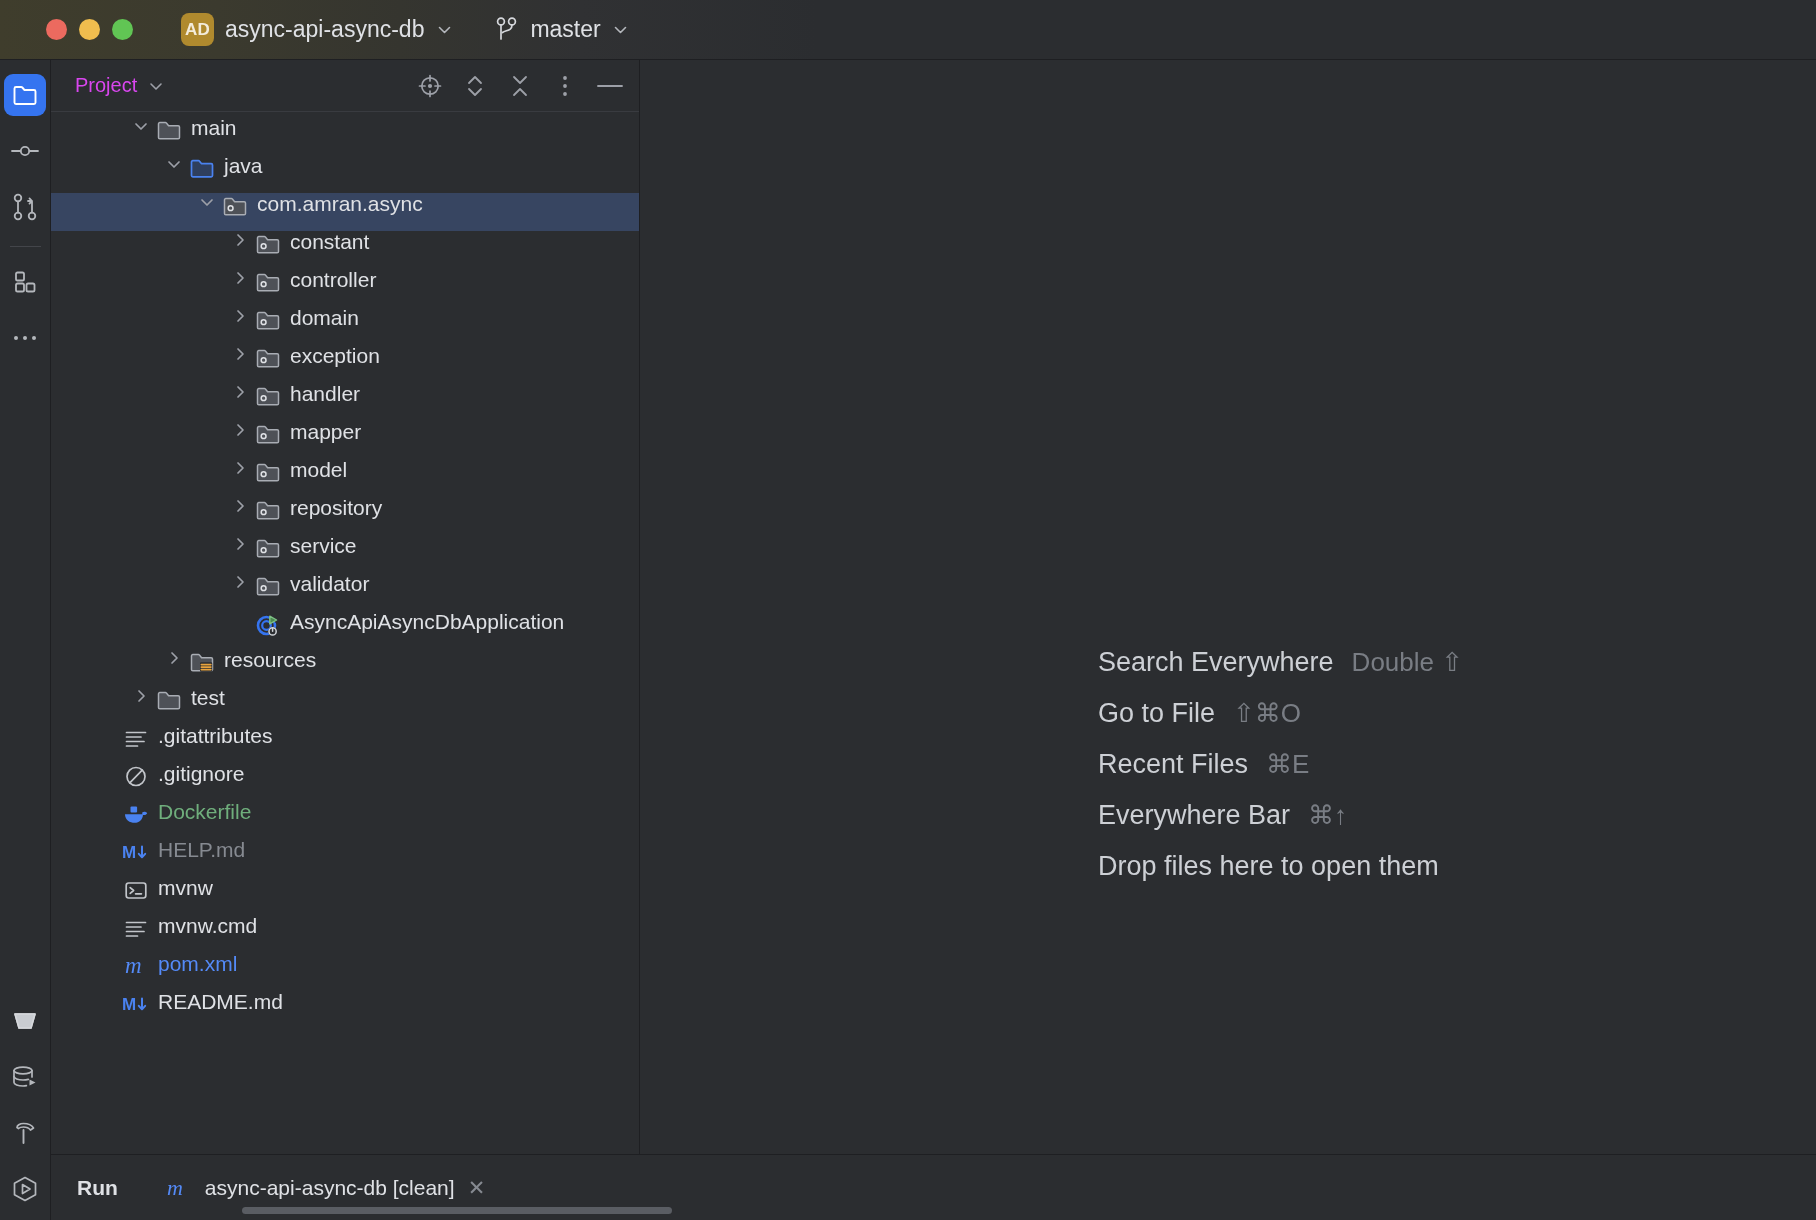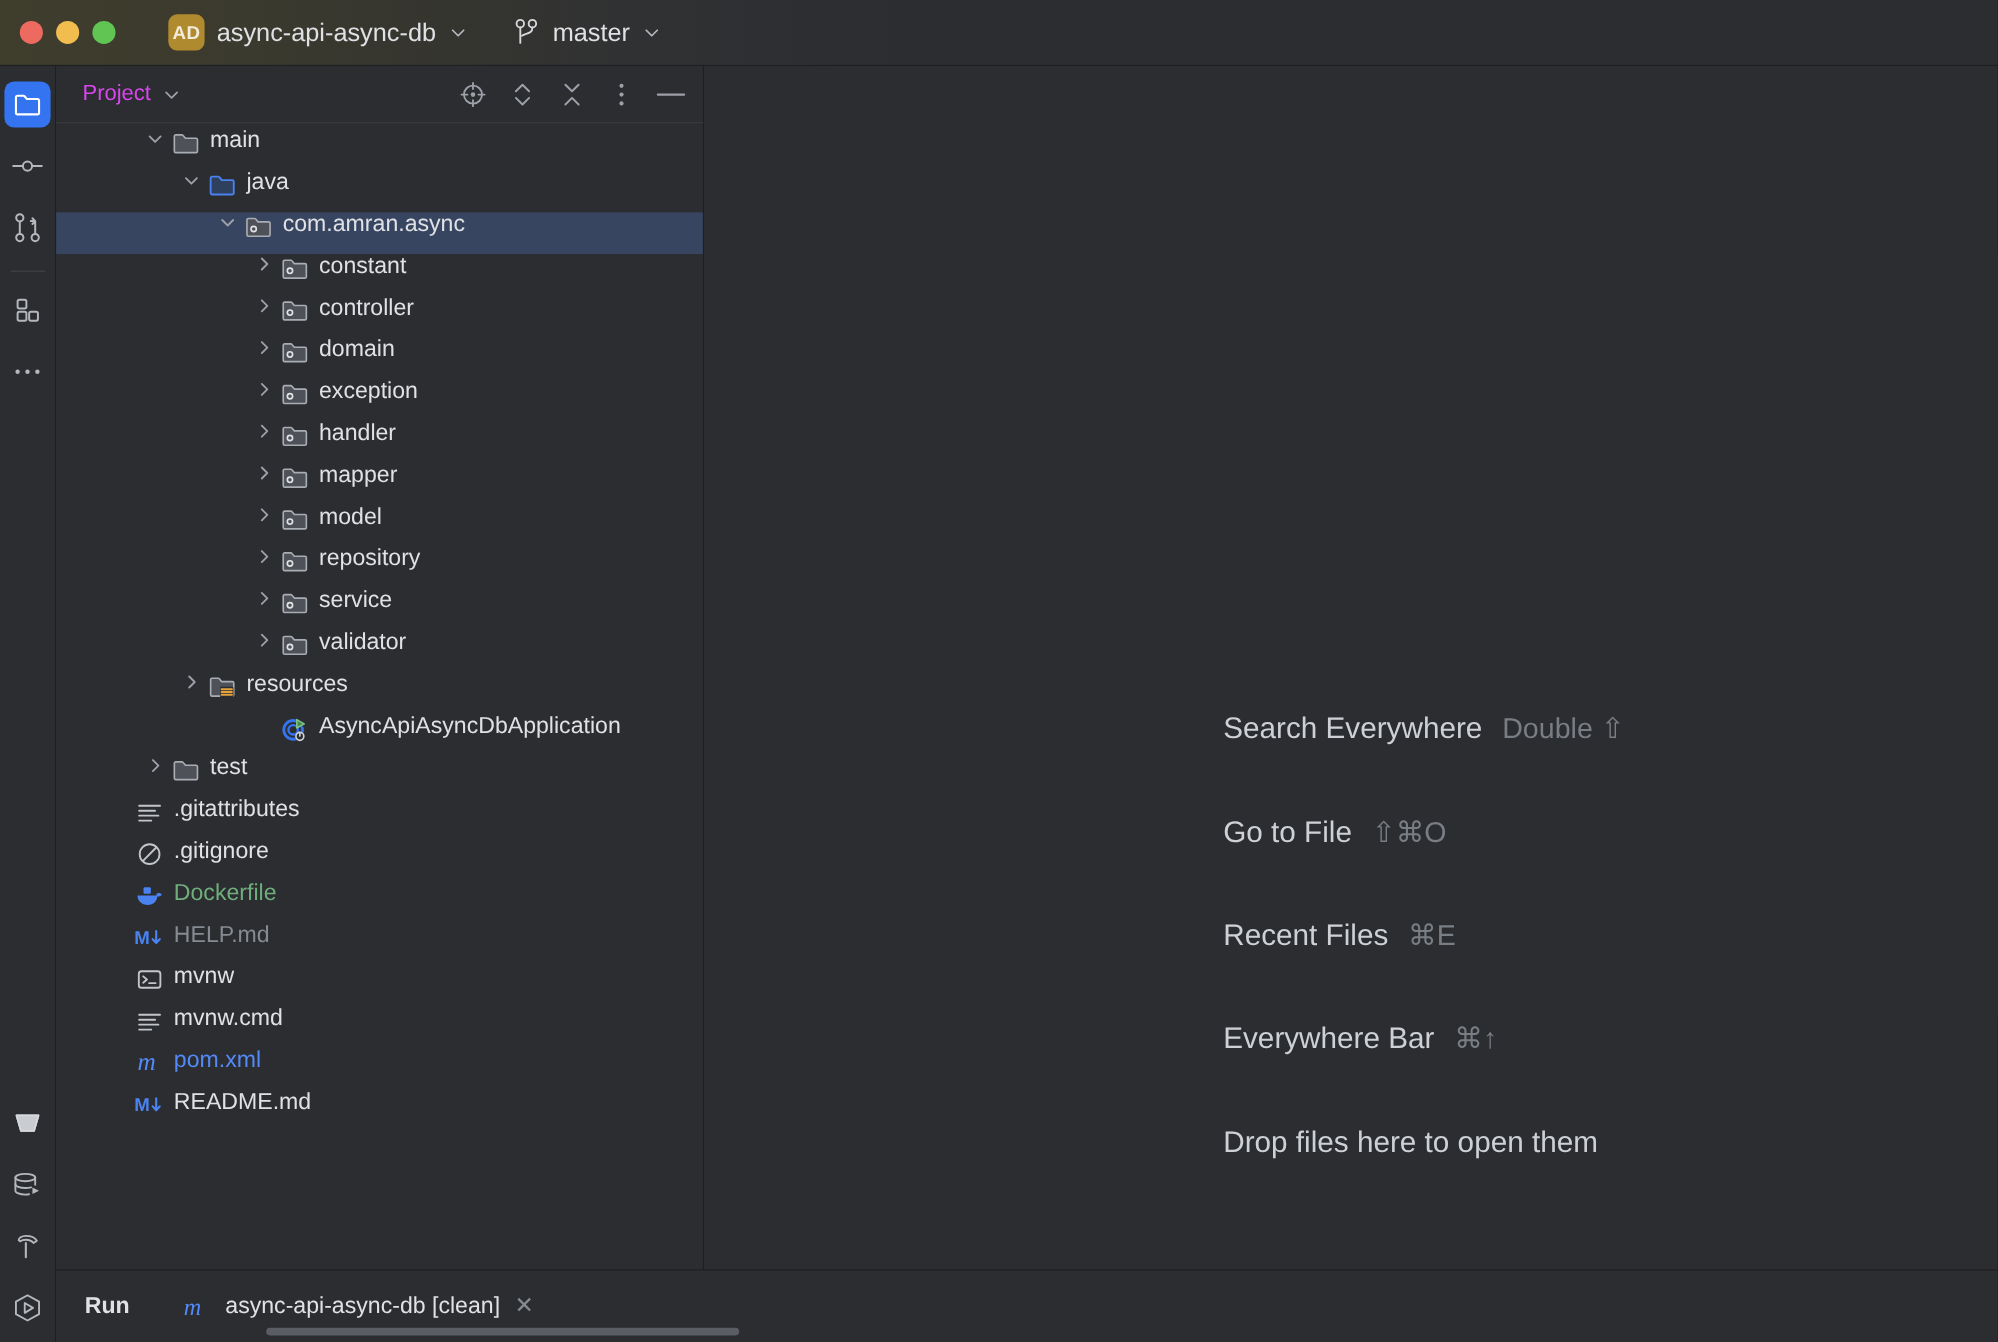--- a/index.html
+++ b/index.html
@@ -23,20 +23,21 @@
   
   .titlebar {
     position: absolute;
     top: 0; left: 0;
     width: 1816px;
     height: 60px;
     background: linear-gradient(90deg, #3f3d2c 0%, #3b3a2e 12%, #35352f 22%, #303133 32%, #2b2d30 45%, #2b2d30 100%);
     display: flex;
     align-items: center;
     border-bottom: 1px solid #1e1f22;
+    padding-left: 28px;
   }
 
   .traffic {
     display: flex;
     align-items: center;
     gap: 12px;
     margin-left: 18px;
   }
   .dot {
     width: 21px; height: 21px;
@@ -199,25 +200,25 @@
   
   .editor {
     position: absolute;
     top: 60px; left: 640px;
     width: 1176px;
     height: 1160px;
     background: #2b2d30;
   }
   .hints {
     position: absolute;
-    left: 472px;
+    left: 458px;
     top: 587px;
     display: flex;
     flex-direction: column;
-    gap: 63px;
+    gap: 20px;
   }
   .hint {
     display: flex;
     align-items: baseline;
     gap: 18px;
     white-space: nowrap;
   }
   .hint-label {
     color: #cdd0d5;
     font-size: 27px;
@@ -648,50 +649,50 @@
           </span>
           <span class="ico">
             <svg width="26" height="26" viewBox="0 0 26 26">
               <path d="M2.5 7 L2.5 20.5 A1.3 1.3 0 0 0 3.8 21.8 L22.2 21.8 A1.3 1.3 0 0 0 23.5 20.5 L23.5 10 A1.3 1.3 0 0 0 22.2 8.7 L12.6 8.7 L10.4 6.1 A1.3 1.3 0 0 0 9.4 5.6 L3.8 5.6 A1.3 1.3 0 0 0 2.5 6.9 Z" fill="#4e5157" stroke="#a9adb4" stroke-width="1.5" stroke-linejoin="round"></path>
               <circle cx="8.6" cy="15.2" r="2.4" fill="none" stroke="#e0e2e6" stroke-width="1.5"></circle>
             </svg>
           </span>
           <span class="lbl">validator</span>
         </div>
         <div class="row">
-          <div style="width: 110px; flex: 0 0 auto;"></div>
-          <span class="twisty">
-            <svg width="18" height="18" viewBox="0 0 18 18">
-              <path d="M7 4 L12 9 L7 14" fill="none" stroke="#9da0a8" stroke-width="1.7" stroke-linecap="round" stroke-linejoin="round"></path>
-            </svg>
-          </span>
-          <span class="ico">
-            <svg width="26" height="26" viewBox="0 0 26 26">
-              <path d="M2.5 7 L2.5 20.5 A1.3 1.3 0 0 0 3.8 21.8 L22.2 21.8 A1.3 1.3 0 0 0 23.5 20.5 L23.5 10 A1.3 1.3 0 0 0 22.2 8.7 L12.6 8.7 L10.4 6.1 A1.3 1.3 0 0 0 9.4 5.6 L3.8 5.6 A1.3 1.3 0 0 0 2.5 6.9 Z" fill="#4e5157" stroke="#a9adb4" stroke-width="1.5" stroke-linejoin="round"></path>
-              <rect x="11" y="13.3" width="12.2" height="9.5" rx="1.1" fill="#2b2d30"></rect>
-              <path d="M12.4 15.6 L21.8 15.6 M12.4 18.1 L21.8 18.1 M12.4 20.6 L21.8 20.6" stroke="#e8a33d" stroke-width="1.8" stroke-linecap="round"></path>
-            </svg>
-          </span>
-          <span class="lbl">resources</span>
-        </div>
-        <div class="row">
           <div style="width: 176px; flex: 0 0 auto;"></div>
           <span class="twisty"></span>
           <span class="ico">
             <svg width="28" height="28" viewBox="0 0 28 28">
               <circle cx="12.5" cy="14.5" r="8.5" fill="none" stroke="#3574f0" stroke-width="2.6"></circle>
               <circle cx="12.5" cy="14.5" r="4.3" fill="none" stroke="#3574f0" stroke-width="2.2"></circle>
               <path d="M14.5 5.5 L23 5.5 L23 13 Z" fill="#2b2d30"></path>
               <path d="M15.8 5.2 L22.6 9 L15.8 12.8 Z" fill="#4a8a50" stroke="#7fc286" stroke-width="1.4" stroke-linejoin="round"></path>
               <circle cx="18.6" cy="20.4" r="4.4" fill="#2b2d30"></circle>
               <circle cx="18.6" cy="20.4" r="3.6" fill="none" stroke="#d0d3d8" stroke-width="1.5"></circle>
               <path d="M18.6 16.9 L18.6 20.2" stroke="#d0d3d8" stroke-width="1.5" stroke-linecap="round"></path>
             </svg>
           </span>
           <span class="lbl">AsyncApiAsyncDbApplication</span>
+        </div>
+        <div class="row">
+          <div style="width: 110px; flex: 0 0 auto;"></div>
+          <span class="twisty">
+            <svg width="18" height="18" viewBox="0 0 18 18">
+              <path d="M7 4 L12 9 L7 14" fill="none" stroke="#9da0a8" stroke-width="1.7" stroke-linecap="round" stroke-linejoin="round"></path>
+            </svg>
+          </span>
+          <span class="ico">
+            <svg width="26" height="26" viewBox="0 0 26 26">
+              <path d="M2.5 7 L2.5 20.5 A1.3 1.3 0 0 0 3.8 21.8 L22.2 21.8 A1.3 1.3 0 0 0 23.5 20.5 L23.5 10 A1.3 1.3 0 0 0 22.2 8.7 L12.6 8.7 L10.4 6.1 A1.3 1.3 0 0 0 9.4 5.6 L3.8 5.6 A1.3 1.3 0 0 0 2.5 6.9 Z" fill="#4e5157" stroke="#a9adb4" stroke-width="1.5" stroke-linejoin="round"></path>
+              <rect x="11" y="13.3" width="12.2" height="9.5" rx="1.1" fill="#2b2d30"></rect>
+              <path d="M12.4 15.6 L21.8 15.6 M12.4 18.1 L21.8 18.1 M12.4 20.6 L21.8 20.6" stroke="#e8a33d" stroke-width="1.8" stroke-linecap="round"></path>
+            </svg>
+          </span>
+          <span class="lbl">resources</span>
         </div>
         <div class="row">
           <div style="width: 77px; flex: 0 0 auto;"></div>
           <span class="twisty">
             <svg width="18" height="18" viewBox="0 0 18 18">
               <path d="M7 4 L12 9 L7 14" fill="none" stroke="#9da0a8" stroke-width="1.7" stroke-linecap="round" stroke-linejoin="round"></path>
             </svg>
           </span>
           <span class="ico">
             <svg width="26" height="26" viewBox="0 0 26 26">

